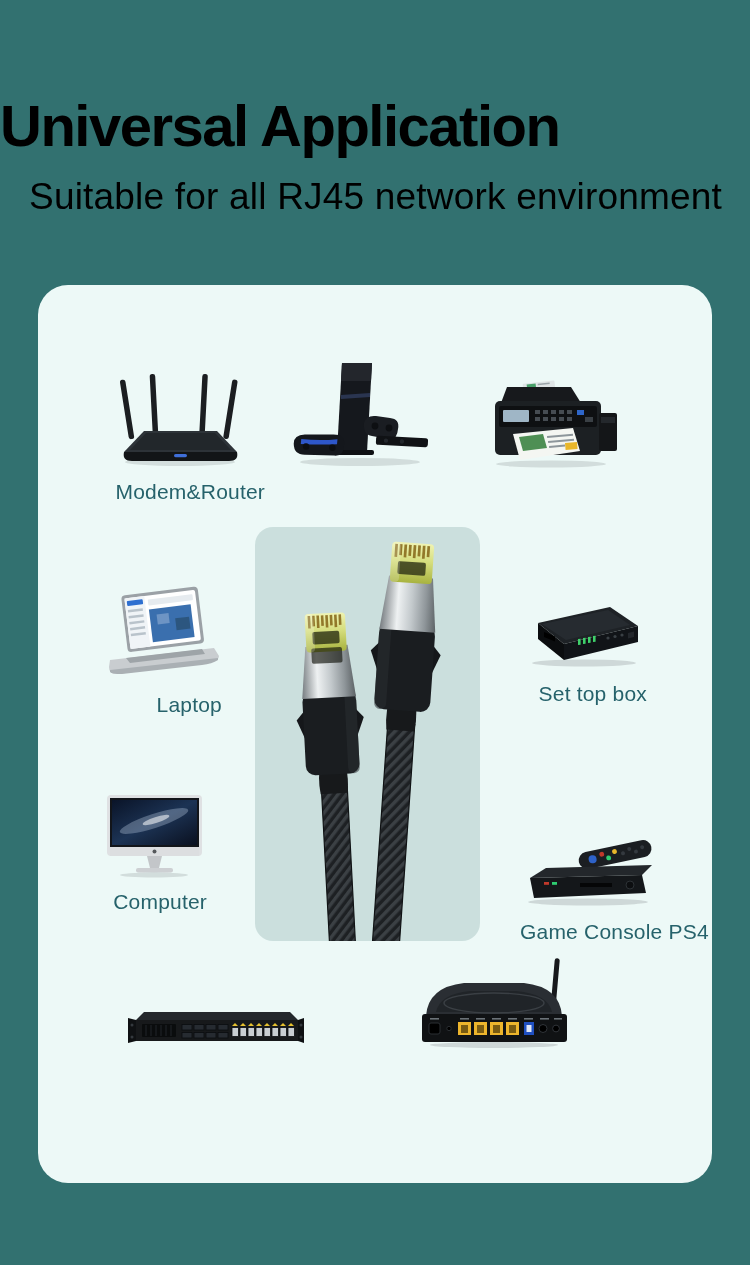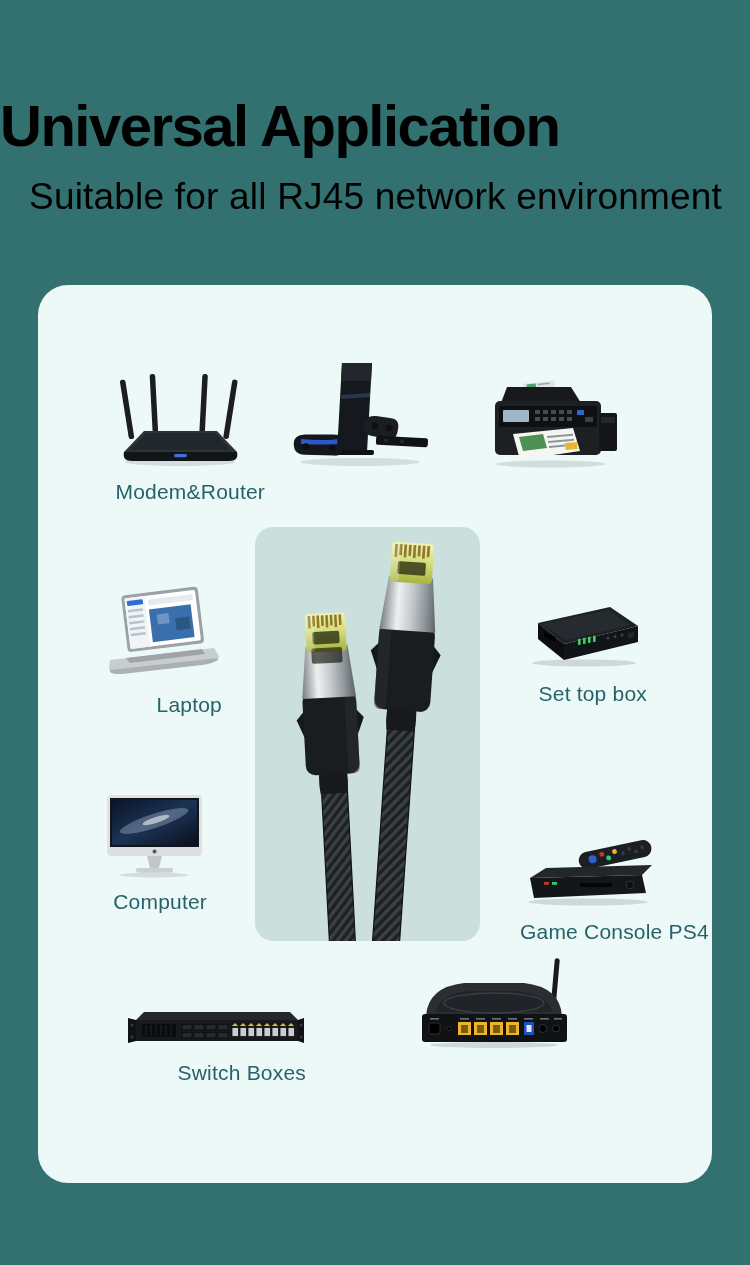--- a/index.html
+++ b/index.html
@@ -299,21 +299,20 @@
               <rect x="122" y="20.5" width="6.5" height="9"></rect>
                 <rect x="130" y="20.5" width="6.5" height="9"></rect>
               <rect x="138" y="20.5" width="6.5" height="9"></rect>
                 <rect x="146" y="20.5" width="6.5" height="9"></rect>
               <rect x="154" y="20.5" width="6.5" height="9"></rect>
                 <rect x="162" y="20.5" width="6.5" height="9"></rect>
             </g>
           </g>
         </svg>
       </div>
-      <figcaption class="lbl">Switch Boxes</figcaption>
     </figure>
 
     <figure class="device" style="left:374px;top:669px;width:165px;margin:0">
       <div class="art" style="height:95px">
         <svg width="165" height="95" viewBox="0 0 165 95">
           <rect x="138" y="4" width="5" height="60" rx="2.5" fill="#17191c" transform="rotate(5 140 60)"></rect>
           <path d="M14 62 Q16 33 52 29 L112 29 Q148 33 150 62 Z" fill="#2a2e33"></path>
           <path d="M24 58 Q28 40 58 37 L104 37 Q136 40 140 58 Z" fill="#202428"></path>
           <ellipse cx="82" cy="49" rx="50" ry="10" fill="none" stroke="#3a3f44" stroke-width="1.4"></ellipse>
           <rect x="10" y="60" width="145" height="28" rx="3" fill="#101214"></rect>

